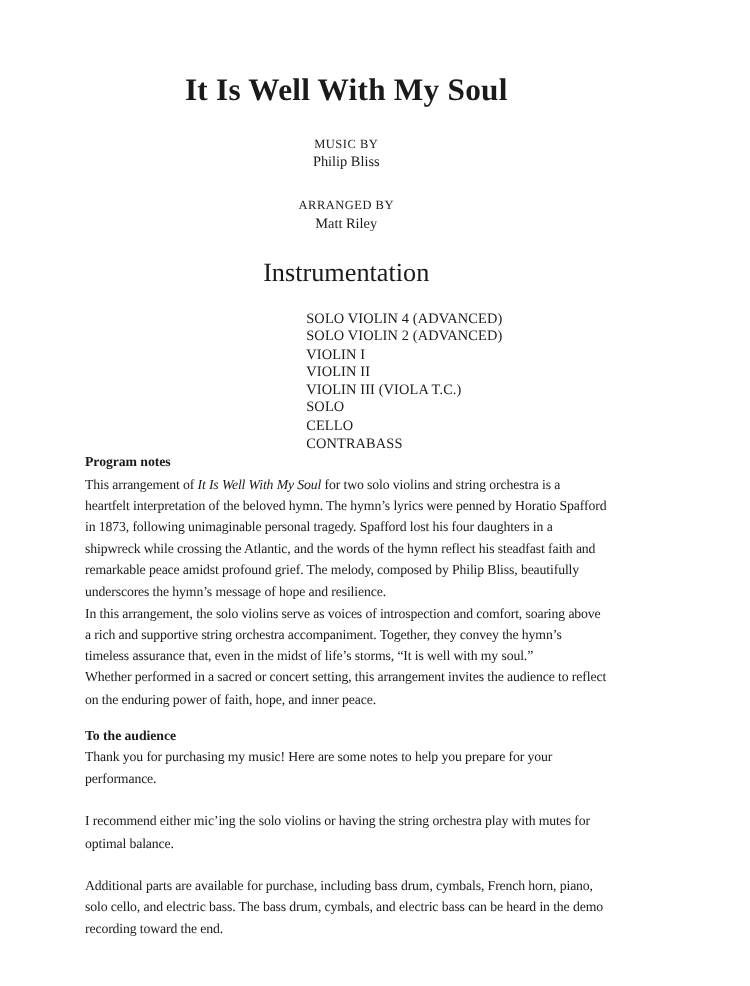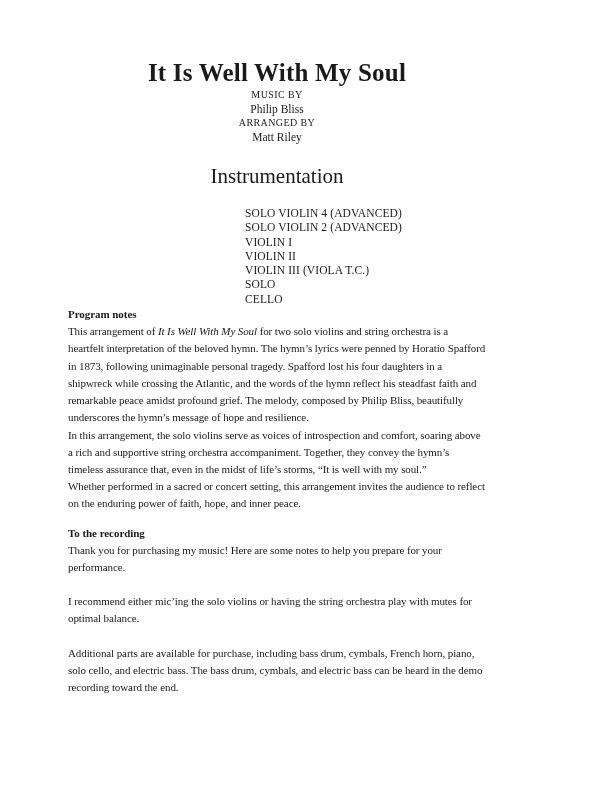--- a/index.html
+++ b/index.html
@@ -20,20 +20,21 @@
   }
   .title {
     margin: 0;
     text-align: center;
     font-size: 25px;
     line-height: 30px;
     font-weight: bold;
     letter-spacing: 0.2px;
   }
   .credit-label {
+    margin-top: 21px;
     text-align: center;
     font-size: 10px;
     line-height: 13px;
     letter-spacing: 0.4px;
   }
   .credit-label.arranged { }
   .credit-name {
     margin-top: 1px;
     text-align: center;
     font-size: 11.5px;
@@ -95,29 +96,30 @@
   <h2 class="instr-heading">Instrumentation</h2>
 
   <ul class="instr-list">
     <li>SOLO VIOLIN 4 (ADVANCED)</li>
     <li>SOLO VIOLIN 2 (ADVANCED)</li>
     <li>VIOLIN I</li>
     <li>VIOLIN II</li>
     <li>VIOLIN III (VIOLA T.C.)</li>
     <li>SOLO</li>
     <li>CELLO</li>
+    <li>CONTRABASS</li>
   </ul>
 
   <section class="notes">
     <h3>Program notes</h3>
     <p><span>This arrangement of </span><em>It Is Well With My Soul</em><span> for two solo violins and string orchestra is a heartfelt interpretation of the beloved hymn. The hymn’s lyrics were penned by Horatio Spafford in 1873, following unimaginable personal tragedy. Spafford lost his four daughters in a shipwreck while crossing the Atlantic, and the words of the hymn reflect his steadfast faith and remarkable peace amidst profound grief. The melody, composed by Philip Bliss, beautifully underscores the hymn’s message of hope and resilience.</span></p>
     <p>In this arrangement, the solo violins serve as voices of introspection and comfort, soaring above a rich and supportive string orchestra accompaniment. Together, they convey the hymn’s timeless assurance that, even in the midst of life’s storms, “It is well with my soul.”</p>
     <p>Whether performed in a sacred or concert setting, this arrangement invites the audience to reflect on the enduring power of faith, hope, and inner peace.</p>
   </section>
 
   <section class="notes director">
-    <h3>To the recording</h3>
+    <h3>To the audience</h3>
     <p>Thank you for purchasing my music! Here are some notes to help you prepare for your performance.</p>
     <p class="gap">I recommend either mic’ing the solo violins or having the string orchestra play with mutes for optimal balance.</p>
     <p class="gap">Additional parts are available for purchase, including bass drum, cymbals, French horn, piano, solo cello, and electric bass. The bass drum, cymbals, and electric bass can be heard in the demo recording toward the end.</p>
   </section>
 
 </div>
 
 </body></html>

